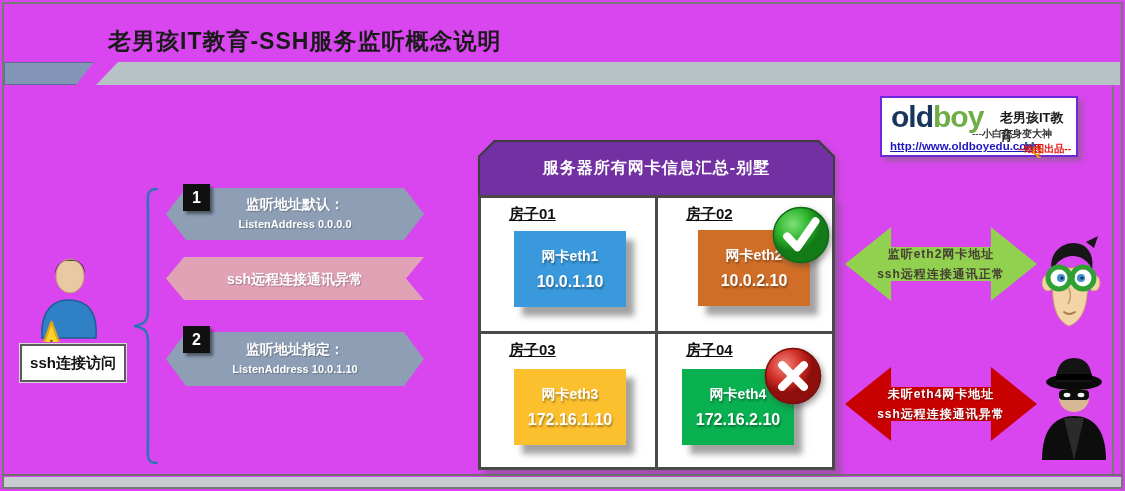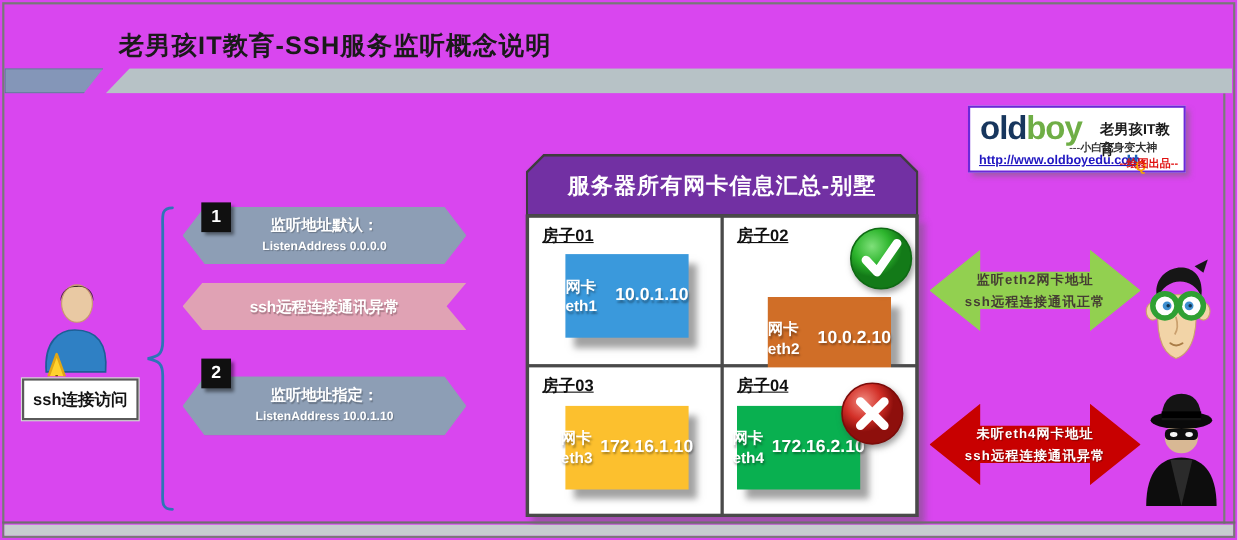--- a/index.html
+++ b/index.html
@@ -45,46 +45,46 @@
   .banner { position:absolute; left:166px; width:258px; display:flex; flex-direction:column; align-items:center;
             justify-content:center; color:#fff; font-weight:bold; text-align:center;
             filter:drop-shadow(5px 6px 4px rgba(70,70,70,.55)); }
   .banner.gray { background:#8d9eb5;
       clip-path:polygon(0 50%,20px 0,calc(100% - 20px) 0,100% 50%,calc(100% - 20px) 100%,20px 100%); }
   .banner.pink { background:#e0a2b4;
       clip-path:polygon(0 50%,18px 0,100% 0,calc(100% - 18px) 50%,100% 100%,18px 100%); }
   .banner .l1 { font-size:14px; line-height:20px; text-shadow:1px 1px 1px rgba(0,0,0,.25); }
   .banner .l2 { font-size:11px; line-height:21px; text-shadow:1px 1px 1px rgba(0,0,0,.25); }
   .b1 { top:188px; height:52px; } .p1 { top:257px; height:43px; }
-  .b2 { top:342px; height:54px; } .p2 { top:407px; height:44px; }
+  .b2 { top:332px; height:54px; } .p2 { top:407px; height:44px; }
   .num-badge { position:absolute; width:27px; height:27px; background:#101010; color:#fff; font-size:16px;
                font-weight:bold; display:flex; align-items:center; justify-content:center;
                box-shadow:3px 3px 3px rgba(0,0,0,.45); z-index:5; }
   .n1 { left:183px; top:184px; } .n2 { left:183px; top:326px; }
 
   
   .villa { position:absolute; left:478px; top:140px; width:357px; height:330px; }
   .villa-header { position:absolute; left:0; top:0; width:100%; height:57px;
                   filter:drop-shadow(3px 3px 3px rgba(90,90,90,.4)); }
   .vh-outer { position:absolute; inset:0; background:#3d3d3d;
               clip-path:polygon(16px 0,calc(100% - 16px) 0,100% 16px,100% 100%,0 100%,0 16px); }
-  .vh-inner { position:absolute; inset:2px; background:#7230a3; color:#fff; font-size:20px; font-weight:bold;
+  .vh-inner { position:absolute; inset:2px; background:#7230a3; color:#fff; font-size:16px; font-weight:bold;
               display:flex; align-items:center; justify-content:center; letter-spacing:1px;
               clip-path:polygon(15px 0,calc(100% - 15px) 0,100% 15px,100% 100%,0 100%,0 15px); }
   .villa-body { position:absolute; left:0; top:55px; width:357px; height:275px; background:#4a4a4a;
                 border:3px solid #4a4a4a; display:grid; grid-template-columns:1fr 1fr;
                 grid-template-rows:1fr 1fr; gap:3px; box-shadow:6px 7px 6px rgba(90,90,90,.45); }
   .room { position:relative; background:#fff; }
-  .room-label { position:absolute; left:12px; top:7px; font-size:15px; font-weight:bold; color:#101010;
+  .room-label { position:absolute; left:28px; top:7px; font-size:15px; font-weight:bold; color:#101010;
                 text-decoration:underline; }
-  .nic-card { position:absolute; width:112px; height:76px; display:flex; gap:7px;
+  .nic-card { position:absolute; width:112px; height:76px; display:flex; flex-direction:column; gap:7px;
               align-items:center; justify-content:center; color:#fff; font-weight:bold;
               box-shadow:8px 9px 6px rgba(85,85,85,.55); text-shadow:1px 2px 2px rgba(0,0,0,.35); }
   .nic-name { font-size:14px; } .nic-ip { font-size:16px; }
-  .nic-blue { background:#3a99dc; } .nic-orange { background:#d06e27;margin-top:40px; }
+  .nic-blue { background:#3a99dc; } .nic-orange { background:#d06e27; }
   .nic-yellow { background:#fcc02e; } .nic-green { background:#09b050; }
   .status-icon { position:absolute; width:58px; height:58px; z-index:6;
                  filter:drop-shadow(2px 3px 3px rgba(60,60,60,.5)); }
 
   
   .darrow { position:absolute; left:845px; width:192px; height:74px; display:flex; flex-direction:column;
             gap:3px; align-items:center; justify-content:center; font-weight:bold; font-size:12px;
             text-align:center; letter-spacing:1px;
             clip-path:polygon(0 50%,24% 0,24% 27%,76% 27%,76% 0,100% 50%,76% 100%,76% 73%,24% 73%,24% 100%);
             filter:drop-shadow(5px 6px 4px rgba(70,70,70,.5)); }
@@ -184,21 +184,21 @@
       <div class="room">
         <div class="room-label">房子03</div>
         <div class="nic-card nic-yellow" style="left:33px; top:35px;">
           <div class="nic-name">网卡eth3</div>
           <div class="nic-ip">172.16.1.10</div>
         </div>
       </div>
 
       <div class="room">
         <div class="room-label">房子04</div>
-        <div class="nic-card nic-green" style="left:12px; top:35px;">
+        <div class="nic-card nic-green" style="left:24px; top:35px;">
           <div class="nic-name">网卡eth4</div>
           <div class="nic-ip">172.16.2.10</div>
         </div>
         <svg class="status-icon" style="left:106px; top:13px;" viewBox="0 0 40 40">
           <defs>
               <radialGradient id="gNO" cx="35%" cy="30%">
                 <stop offset="0%" stop-color="#f08a80"></stop>
                 <stop offset="60%" stop-color="#d22f27"></stop>
                 <stop offset="100%" stop-color="#8e0f0c"></stop>
               </radialGradient>

